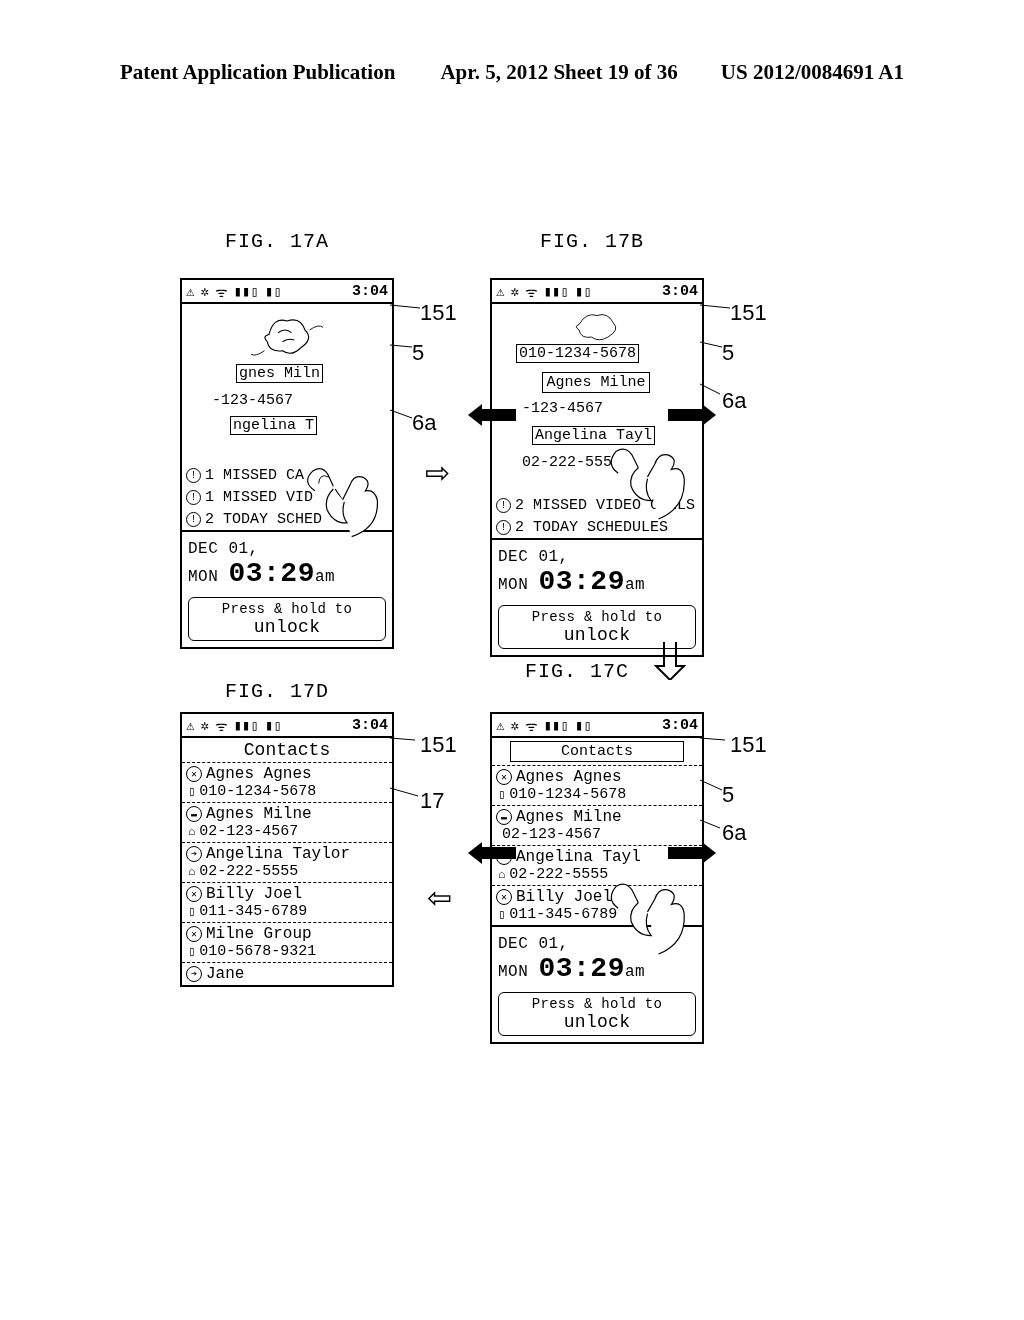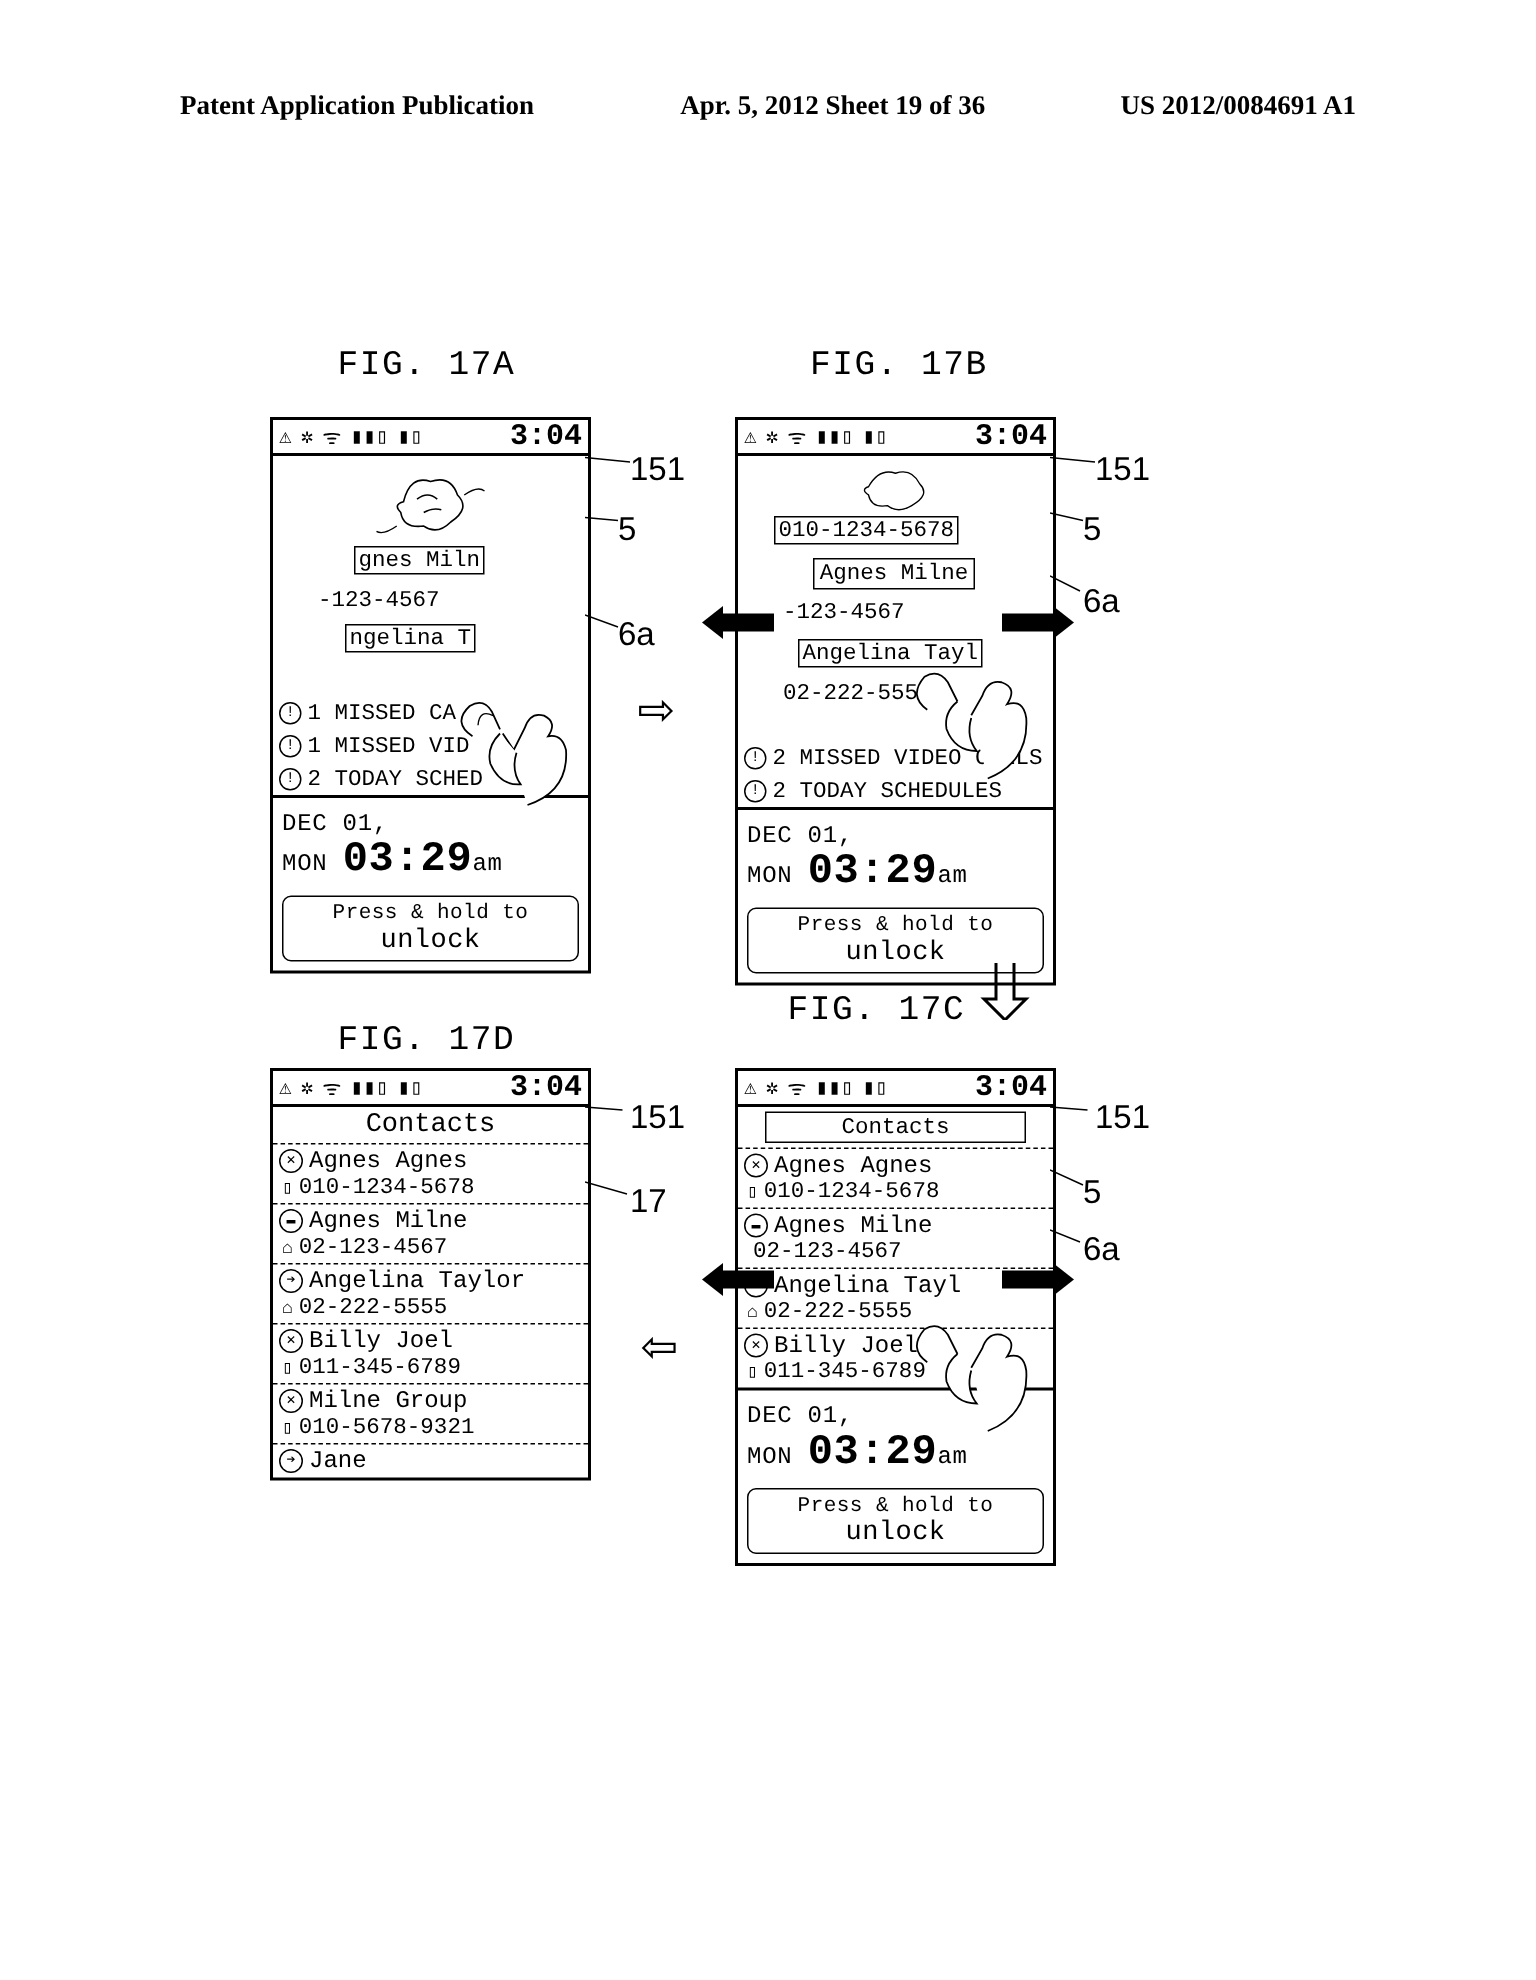--- a/index.html
+++ b/index.html
@@ -8,28 +8,28 @@
     background: #fff;
     font-family: "Times New Roman", serif;
     width: 1024px;
     height: 1320px;
     position: relative;
     box-sizing: border-box;
   }
   .header {
     display: flex;
     font-weight: bold;
-    font-size: 18px;
+    font-size: 21px;
     padding: 60px 120px 10px 120px;
   }
   .header .left { flex: 1; }
   .header .right { }
   .fig-label {
     position: absolute;
-    font-size: 23px;
+    font-size: 20px;
     font-family: "Courier New", monospace;
     letter-spacing: 1px;
   }
   .lead {
     position: absolute;
     font-size: 22px;
     font-family: "Arial", sans-serif;
   }
   .phone {
     position: absolute;
@@ -42,21 +42,21 @@
     border-bottom: 2px solid #000;
     height: 22px;
     display: flex;
     align-items: center;
     padding: 0 4px;
     font-size: 14px;
     gap: 8px;
   }
   .statusbar .icons { display:flex; gap:6px; align-items:center; }
   .statusbar .spacer { flex:1; }
-  .statusbar .time { font-size: 20px; font-weight: bold; }
+  .statusbar .time { font-size: 15px; font-weight: bold; }
   .rose {
     height: 60px;
     display:flex;
     justify-content:center;
     align-items:center;
   }
   .rose svg { width: 90px; height: 55px; }
   .overlay-group {
     position: relative;
     height: 100px;

